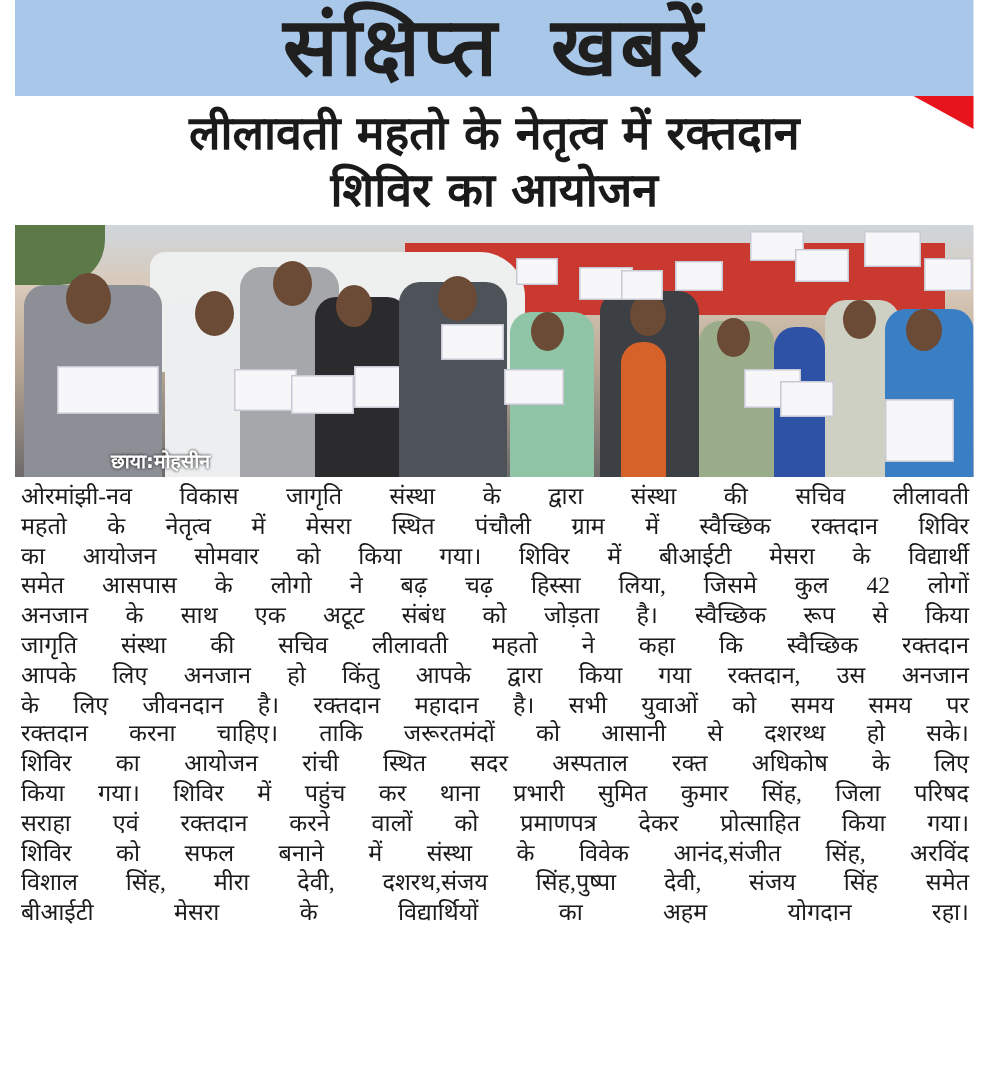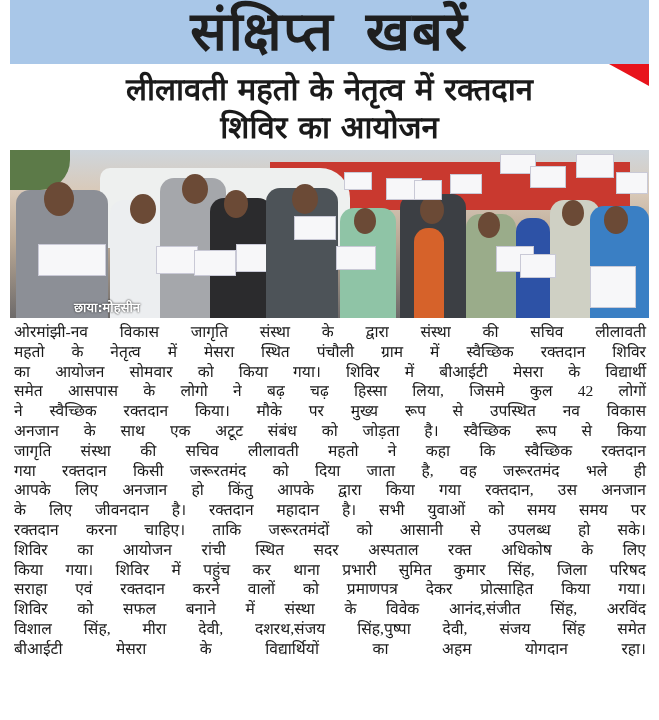--- a/index.html
+++ b/index.html
@@ -1,18 +1,18 @@
 <!DOCTYPE html>
 <html><head>
 <meta charset="utf-8">
 <style>
   html,body{margin:0;padding:0;background:#ffffff;}
   body{width:659px;height:720px;overflow:hidden;position:relative;font-family:"DejaVu Sans","Liberation Sans",sans-serif;color:#1a1a1a;}
   .banner{position:absolute;left:10px;top:0;width:639px;height:64px;background:#a9c7e8;display:flex;align-items:center;justify-content:center;}
-  .banner-title{font-family:Liberation Serif, serif;font-weight:bold;font-size:54px;line-height:64px;color:#1f1f1f;letter-spacing:2px;white-space:pre;text-align:right;}
+  .banner-title{font-family:Liberation Sans, sans-serif;font-weight:bold;font-size:54px;line-height:64px;color:#1f1f1f;letter-spacing:2px;white-space:pre;text-align:right;}
   .corner{position:absolute;left:609px;top:64px;width:0;height:0;border-top:22px solid #e8141c;border-left:40px solid transparent;}
   .headline{position:absolute;left:0;top:70px;width:659px;text-align:center;font-family:"DejaVu Sans",sans-serif;font-size:31px;line-height:38px;font-weight:bold;color:#1a1a1a;}
   .photo{position:absolute;left:10px;top:150px;width:639px;height:168px;overflow:hidden;background:linear-gradient(180deg,#cfd6dc 0%,#d9c9b8 25%,#b9a895 55%,#6d6a6a 100%);}
   .photo .bus{position:absolute;left:90px;top:18px;width:250px;height:80px;background:#eef0ef;border-radius:10px 30px 4px 4px;}
   .photo .truck{position:absolute;left:260px;top:12px;width:360px;height:48px;background:#c9392f;}
   .photo .tree{position:absolute;left:0;top:0;width:60px;height:40px;background:#5c7a48;border-radius:0 0 30px 0;}
   .person{position:absolute;bottom:0;border-radius:14px 14px 0 0;}
   .head{position:absolute;border-radius:50%;background:#6b4a36;}
   .cert{position:absolute;background:#f7f7f9;border:1px solid #c9c9d6;}
   .credit{position:absolute;left:74px;top:298px;font-size:13px;color:#ffffff;font-weight:bold;text-shadow:0 0 2px #000;}
@@ -88,26 +88,24 @@
   <div class="cert" style="left:566px;top:4px;width:36px;height:22px;"></div>
   <div class="cert" style="left:606px;top:22px;width:30px;height:20px;"></div>
 </div>
 <div class="credit">छाया:मोहसीन</div>
 
 <div class="article" id="article">
     <span class="line">ओरमांझी-नव विकास जागृति संस्था के द्वारा संस्था की सचिव लीलावती</span>
     <span class="line">महतो के नेतृत्व में मेसरा स्थित पंचौली ग्राम में स्वैच्छिक रक्तदान शिविर</span>
     <span class="line">का आयोजन सोमवार को किया गया। शिविर में बीआईटी मेसरा के विद्यार्थी</span>
     <span class="line">समेत आसपास के लोगो ने बढ़ चढ़ हिस्सा लिया, जिसमे कुल 42 लोगों</span>
-    <span class="line">ने स्वैच्छिक रक्तदान किया। मौके पर मुख्य रूप से उपस्थित नव विकास</span>
     <span class="line">अनजान के साथ एक अटूट संबंध को जोड़ता है। स्वैच्छिक रूप से किया</span>
     <span class="line">जागृति संस्था की सचिव लीलावती महतो ने कहा कि स्वैच्छिक रक्तदान</span>
-    <span class="line">गया रक्तदान किसी जरूरतमंद को दिया जाता है, वह जरूरतमंद भले ही</span>
     <span class="line">आपके लिए अनजान हो किंतु आपके द्वारा किया गया रक्तदान, उस अनजान</span>
     <span class="line">के लिए जीवनदान है। रक्तदान महादान है। सभी युवाओं को समय समय पर</span>
-    <span class="line">रक्तदान करना चाहिए। ताकि जरूरतमंदों को आसानी से उपलब्ध हो सके।</span>
+    <span class="line">रक्तदान करना चाहिए। ताकि जरूरतमंदों को आसानी से दशरथ्ध हो सके।</span>
     <span class="line">शिविर का आयोजन रांची स्थित सदर अस्पताल रक्त अधिकोष के लिए</span>
     <span class="line">किया गया। शिविर में पहुंच कर थाना प्रभारी सुमित कुमार सिंह, जिला परिषद</span>
     <span class="line">सराहा एवं रक्तदान करने वालों को प्रमाणपत्र देकर प्रोत्साहित किया गया।</span>
     <span class="line">शिविर को सफल बनाने में संस्था के विवेक आनंद,संजीत सिंह, अरविंद</span>
     <span class="line">विशाल सिंह, मीरा देवी, दशरथ,संजय सिंह,पुष्पा देवी, संजय सिंह समेत</span>
     <span class="line">बीआईटी मेसरा के विद्यार्थियों का अहम योगदान रहा।</span>
   </div>
 
 </body></html>

